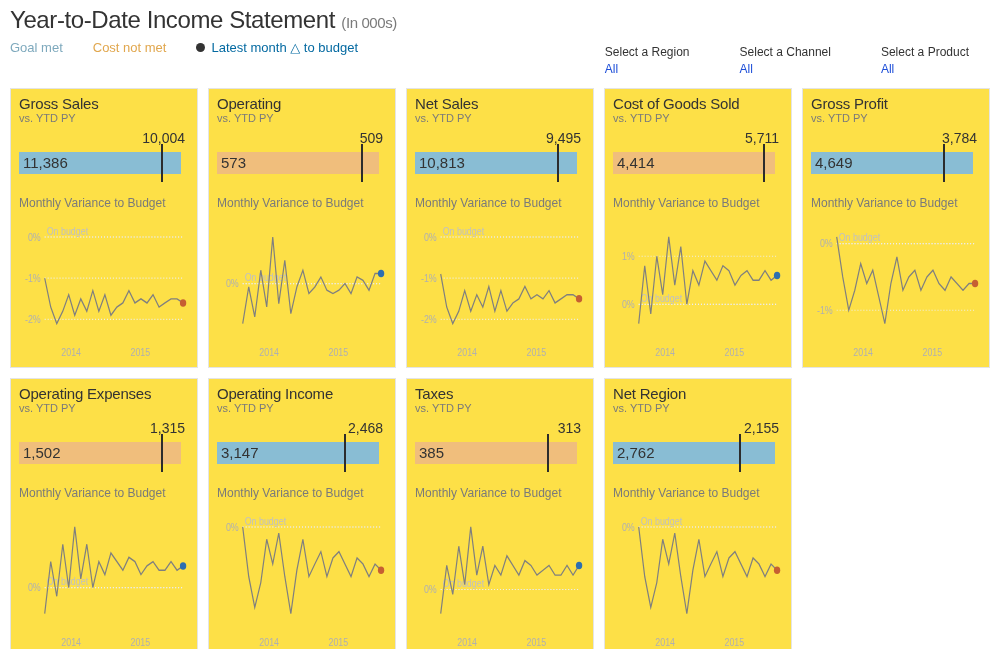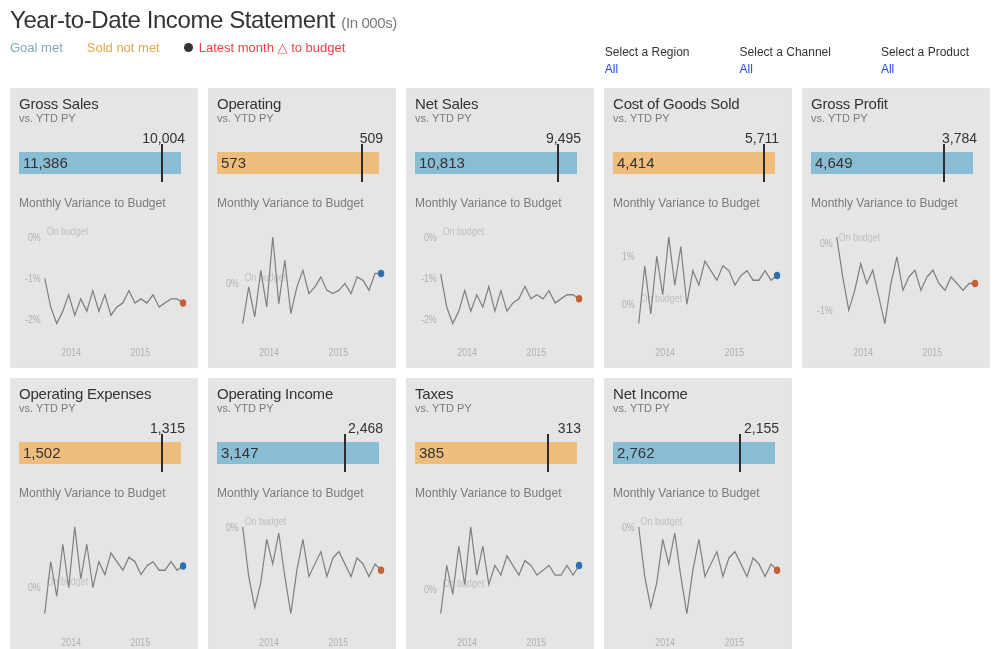--- a/index.html
+++ b/index.html
@@ -22,32 +22,32 @@
     background:#ffffff;
     overflow:hidden;
     padding:4px 10px;
     color:#333;
   }
   
   .header{display:flex;align-items:flex-start;gap:30px;}
   .title-block{flex:1;}
   .title{font-size:24px;font-weight:400;color:#333;margin:2px 0 0 0;letter-spacing:-0.4px;}
   .title .units{font-size:15px;color:#7a7a7a;font-weight:400;}
-  .legend{display:flex;gap:24px;align-items:center;margin-top:6px;font-size:13px;}
+  .legend{display:flex;gap:30px;align-items:center;margin-top:6px;font-size:13px;}
   .legend .met{color:var(--blue-txt);font-weight:500;}
   .legend .notmet{color:var(--orange-txt);font-weight:500;}
-  .legend .latest{color:#ef4444;display:flex;align-items:center;gap:6px;}
+  .legend .latest{color:#0369a1;display:flex;align-items:center;gap:6px;}
   .legend .dot{width:9px;height:9px;border-radius:50%;background:#333;display:inline-block;}
   .filters{display:flex;gap:50px;margin-right:20px;}
   .filter{font-size:12px;color:#333;}
   .filter .lbl{font-weight:500;margin-bottom:3px;margin-top:41px;}
   .filter .val{color:#1d4ed8;}
   
   .grid{display:grid;grid-template-columns:repeat(5,188px);gap:10px;margin-top:12px;}
-  .card{border:1px solid #e4e4e4;padding:6px 8px 2px 8px;height:280px;display:flex;flex-direction:column;background:#e5e5e5;}
+  .card{border:1px solid #e4e4e4;padding:6px 8px 2px 8px;height:280px;display:flex;flex-direction:column;background:#fde047;}
   .card h3{margin:0;font-size:15px;font-weight:400;color:#333;letter-spacing:-0.2px;}
   .card .sub{font-size:11px;color:var(--grey-txt);margin-bottom:6px;}
   
   .bullet{position:relative;height:56px;margin-bottom:10px;}
   .bullet .target-label{position:absolute;right:4px;top:0;font-size:14px;color:#333;text-align:right;}
   .bullet .bar-wrap{position:absolute;left:0;right:0;top:22px;height:22px;}
   .bullet .bar{position:absolute;left:0;top:0;height:22px;}
   .bullet.goal-met .bar{background:var(--blue);}
   .bullet.goal-not-met .bar{background:var(--orange);}
   .bullet .target-tick{position:absolute;top:14px;height:38px;width:2px;background:#2c2c2c;}
@@ -68,21 +68,21 @@
 <body>
 
 <div class="header">
   <div class="title-block">
     <div class="title">
       <span>Year-to-Date Income Statement</span>
       <span class="units">(In 000s)</span>
     </div>
     <div class="legend">
       <span class="met">Goal met</span>
-      <span class="notmet">Sold not met</span>
+      <span class="notmet">Cost not met</span>
       <span class="latest">
         <span class="dot"></span>
         <span>Latest month △ to budget</span>
       </span>
     </div>
   </div>
   <div class="filters">
     <div class="filter">
       <div class="lbl">Select a Region</div>
       <div class="val">All</div>
@@ -305,21 +305,21 @@
           <line class="grid-ln" x1="26" x2="166" y1="74.33986928104576" y2="74.33986928104576"></line>
           <text class="onbudget" x="28" y="72.33986928104576">On budget</text>
           <path class="spark-line" d="M26.0 94.8 L32.1 53.9 L38.2 78.4 L44.3 37.6 L50.3 70.3 L56.4 21.2 L62.5 62.1 L68.6 37.6 L74.7 70.3 L80.8 53.9 L86.9 62.1 L93.0 45.7 L99.0 53.9 L105.1 62.1 L111.2 49.8 L117.3 53.9 L123.4 62.1 L129.5 58.0 L135.6 53.9 L141.7 62.1 L147.7 62.1 L153.8 53.9 L159.9 62.1 L166.0 53.9 "></path>
           <circle class="spark-dot" cx="166" cy="53.915032679738566" r="3.2" fill="var(--dot-blue)"></circle>
           <text class="yr" x="42.8" y="122">2014</text>
           <text class="yr" x="112.8" y="122">2015</text>
         </svg>
       </div>
     </div>
     <div class="card">
-      <h3>Net Income</h3>
+      <h3>Net Region</h3>
       <div class="sub">vs. YTD PY</div>
       <div class="bullet goal-met">
         <div class="target-label">2,155</div>
         <div class="bar-wrap">
           <div class="bar" style="width:95.23809523809524%"></div>
         </div>
         <div class="target-tick" style="left:74.30778249025896%"></div>
         <div class="value">2,762</div>
       </div>
       <div class="var-title">Monthly Variance to Budget</div>

